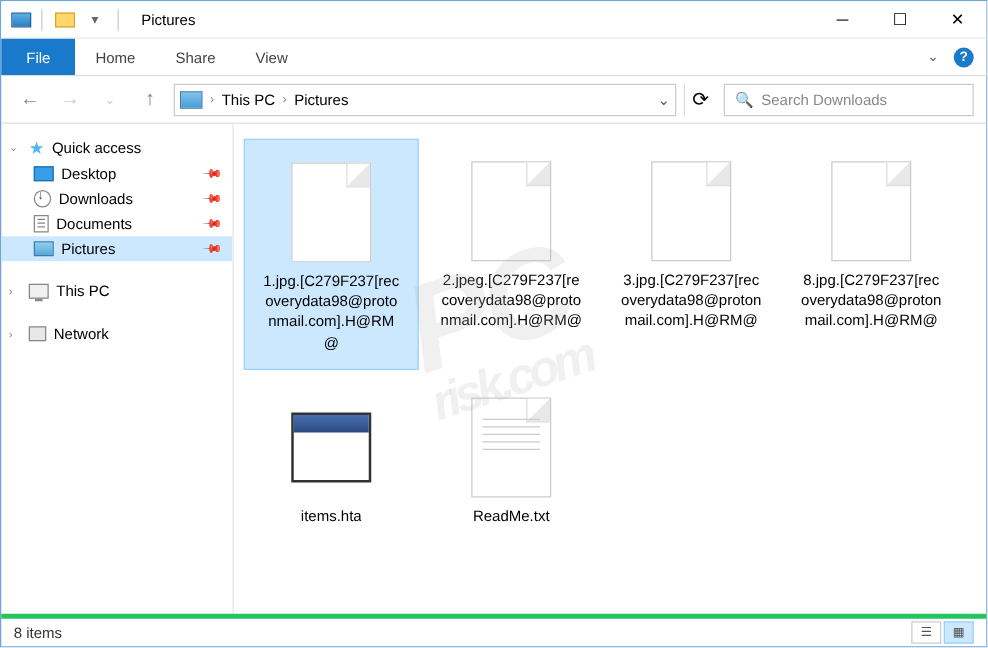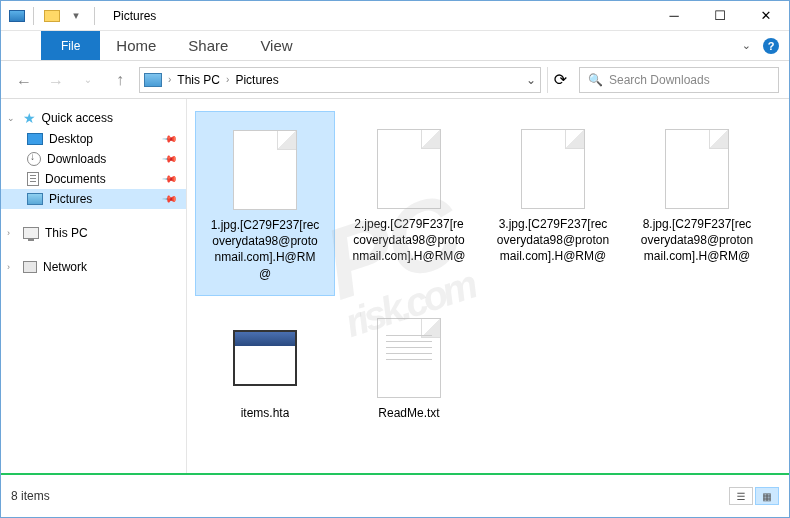--- a/index.html
+++ b/index.html
@@ -7,22 +7,22 @@
 .window { width: 100%; height: 100%; border: 1px solid #6da5d8; display: flex; flex-direction: column; }
 .titlebar { height: 30px; background: #fff; display: flex; align-items: center; border-bottom: 1px solid #e5e5e5; }
 .titlebar-left { display: flex; align-items: center; padding-left: 8px; gap: 4px; }
 .sys-icon { width: 16px; height: 12px; background: linear-gradient(#5ab0e8, #2e7fc1); border: 1px solid #2060a0; }
 .qat-divider { width: 1px; height: 18px; background: #ccc; margin: 0 4px; }
 .qat-icon { width: 20px; height: 20px; display: flex; align-items: center; justify-content: center; color: #666; font-size: 11px; }
 .title-text { margin-left: 10px; font-size: 12px; color: #000; }
 .titlebar-right { margin-left: auto; display: flex; }
 .win-btn { width: 46px; height: 30px; display: flex; align-items: center; justify-content: center; color: #000; font-size: 13px; }
 .ribbon-tabs { height: 30px; background: #fff; display: flex; align-items: stretch; border-bottom: 1px solid #ddd; position: relative; }
-.file-tab { background: #1979ca; color: #fff; padding: 0 20px; display: flex; align-items: center; font-size: 12px; margin-left: 40px; }
-.rib-tab { padding: 0 16px; display: flex; align-items: center; font-size: 15px; color: #444; }
+.file-tab { background: #1979ca; color: #fff; padding: 0 20px; display: flex; align-items: center; font-size: 12px; }
+.rib-tab { padding: 0 16px; display: flex; align-items: center; font-size: 12px; color: #444; }
 .ribbon-right { margin-left: auto; display: flex; align-items: center; padding-right: 10px; gap: 12px; }
 .chev { color: #555; font-size: 11px; }
 .help-icon { width: 16px; height: 16px; border-radius: 50%; background: #1979ca; color: #fff; display: flex; align-items: center; justify-content: center; font-size: 11px; font-weight: bold; }
 .addrbar { height: 38px; display: flex; align-items: center; padding: 0 10px; gap: 6px; border-bottom: 1px solid #ddd; }
 .nav-btn { width: 26px; height: 26px; display: flex; align-items: center; justify-content: center; color: #888; font-size: 16px; }
 .nav-btn.disabled { color: #ccc; }
 .addr-box { flex: 1; height: 26px; border: 1px solid #ccc; display: flex; align-items: center; padding: 0 4px; gap: 6px; font-size: 12px; }
 .addr-icon { width: 18px; height: 14px; background: linear-gradient(#7fc4ee, #4a9dd6); border: 1px solid #3a7db0; }
 .addr-sep { color: #888; font-size: 10px; }
 .addr-seg { color: #000; }
@@ -54,21 +54,21 @@
 .file-item.selected { background: #cce8ff; border: 1px solid #99d1ff; }
 .file-thumb { width: 90px; height: 90px; display: flex; align-items: center; justify-content: center; }
 .blank-doc { width: 64px; height: 80px; background: #fff; border: 1px solid #ccc; position: relative; }
 .blank-doc::before { content: ''; position: absolute; top: 0; right: 0; width: 18px; height: 18px; background: linear-gradient(135deg, #fff 48%, #e8e8e8 50%); border-left: 1px solid #ddd; border-bottom: 1px solid #ddd; }
 .hta-thumb { width: 64px; height: 56px; border: 2px solid #333; background: #fff; position: relative; }
 .hta-thumb::before { content: ''; position: absolute; top: 0; left: 0; right: 0; height: 14px; background: linear-gradient(#4a6fb0, #2a4a80); }
 .txt-thumb { width: 64px; height: 80px; background: #fff; border: 1px solid #ccc; position: relative; }
 .txt-thumb::after { content: ''; position: absolute; top: 16px; left: 8px; right: 8px; height: 1px; background: #ccc; box-shadow: 0 6px 0 #ccc, 0 12px 0 #ccc, 0 18px 0 #ccc, 0 24px 0 #ccc; }
 .txt-thumb::before { content: ''; position: absolute; top: 0; right: 0; width: 18px; height: 18px; background: linear-gradient(135deg, #fff 48%, #e8e8e8 50%); border-left: 1px solid #ddd; border-bottom: 1px solid #ddd; }
 .file-label { font-size: 12px; text-align: center; word-break: break-all; line-height: 1.35; margin-top: 2px; max-height: 65px; overflow: hidden; }
-.statusbar { height: 44px; border-top: 2px solid #22c55e; display: flex; align-items: center; padding: 0 10px; font-size: 12px; color: #333; }
+.statusbar { height: 26px; border-top: 4px solid #22c55e; display: flex; align-items: center; padding: 0 10px; font-size: 12px; color: #333; }
 .status-right { margin-left: auto; display: flex; gap: 2px; }
 .view-btn { width: 24px; height: 18px; border: 1px solid #ccc; display: flex; align-items: center; justify-content: center; font-size: 10px; color: #555; }
 .view-btn.active { background: #cce8ff; border-color: #99d1ff; }
 .watermark { position: absolute; top: 50%; left: 50%; transform: translate(-50%, -50%) rotate(-18deg); font-size: 100px; font-weight: bold; font-style: italic; color: rgba(180, 180, 180, 0.2); pointer-events: none; z-index: 5; letter-spacing: -4px; white-space: nowrap; }
 .watermark .sub { font-size: 40px; display: block; text-align: right; margin-top: -20px; }
 </style>
 </head>
 <body>
 
 <div class="window">

